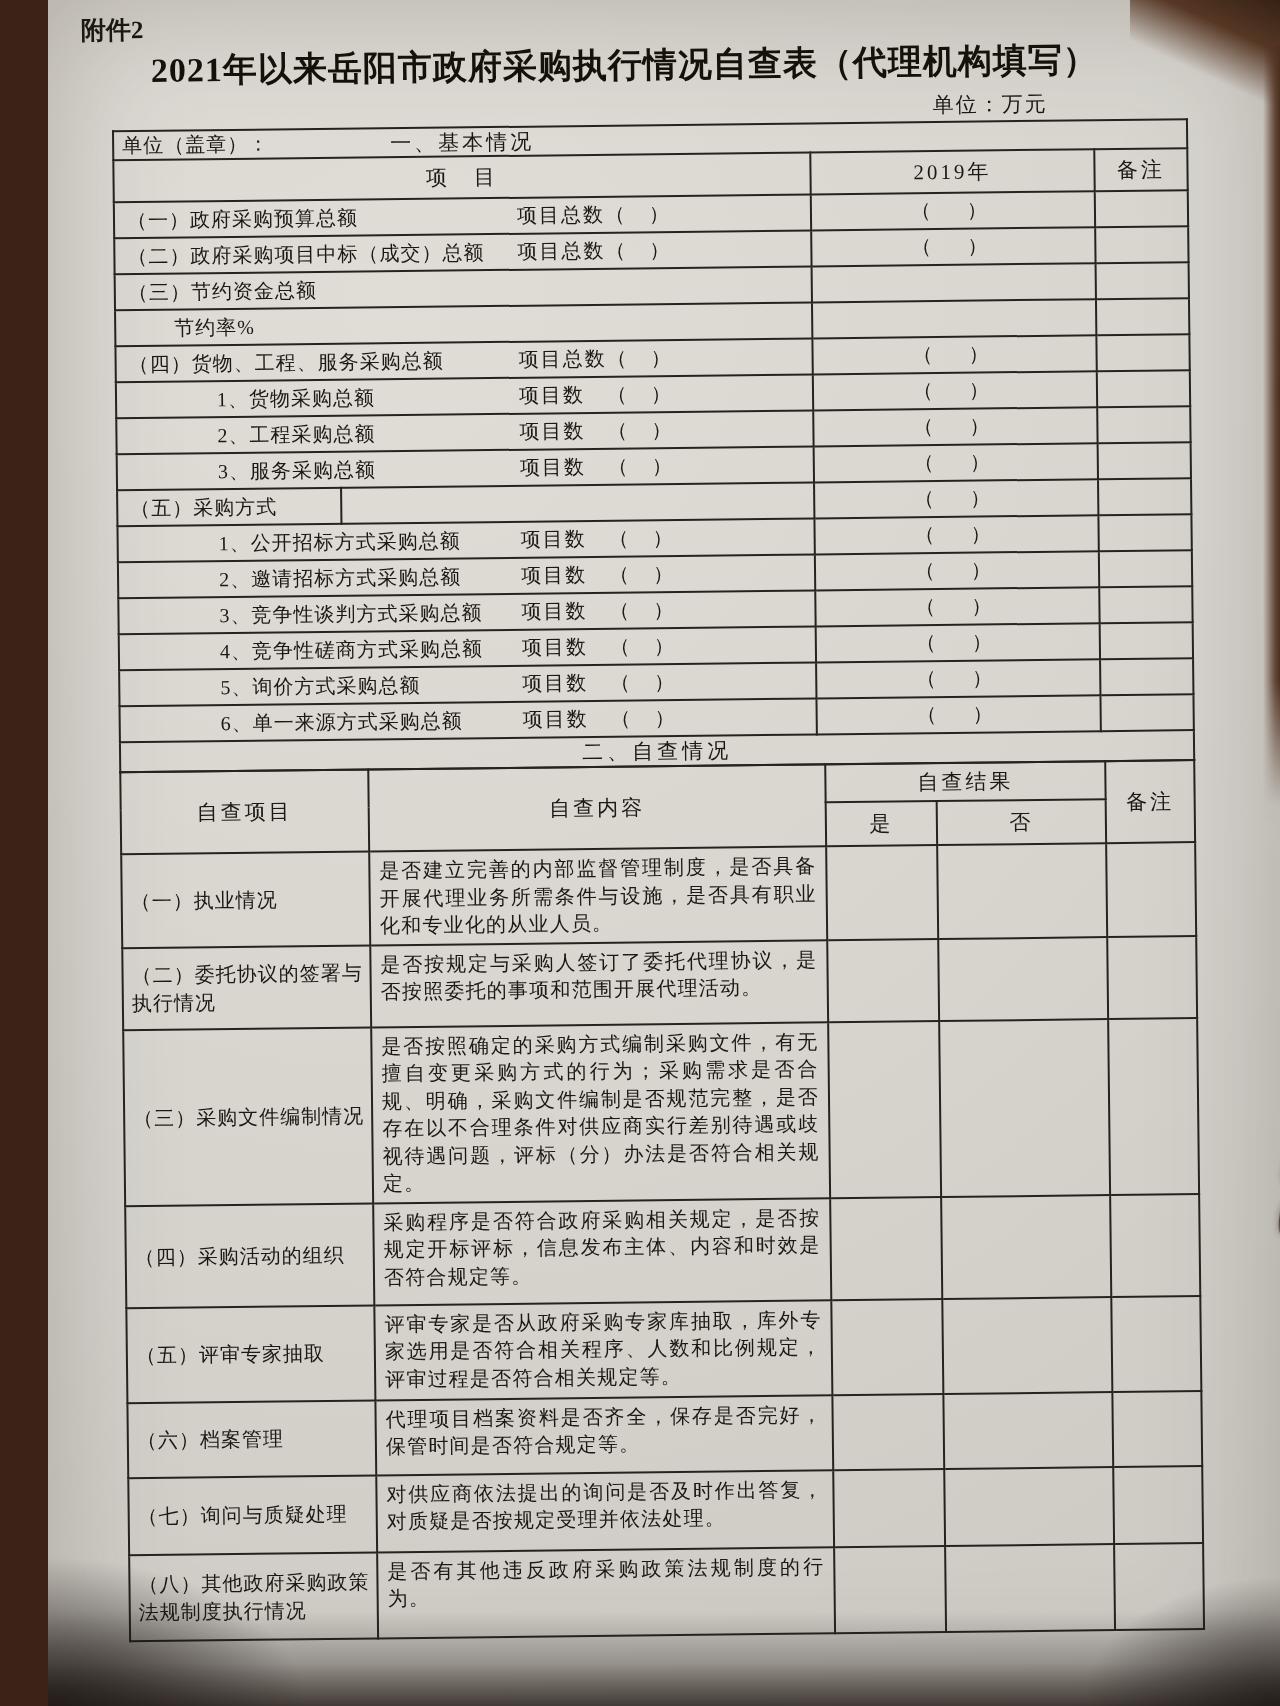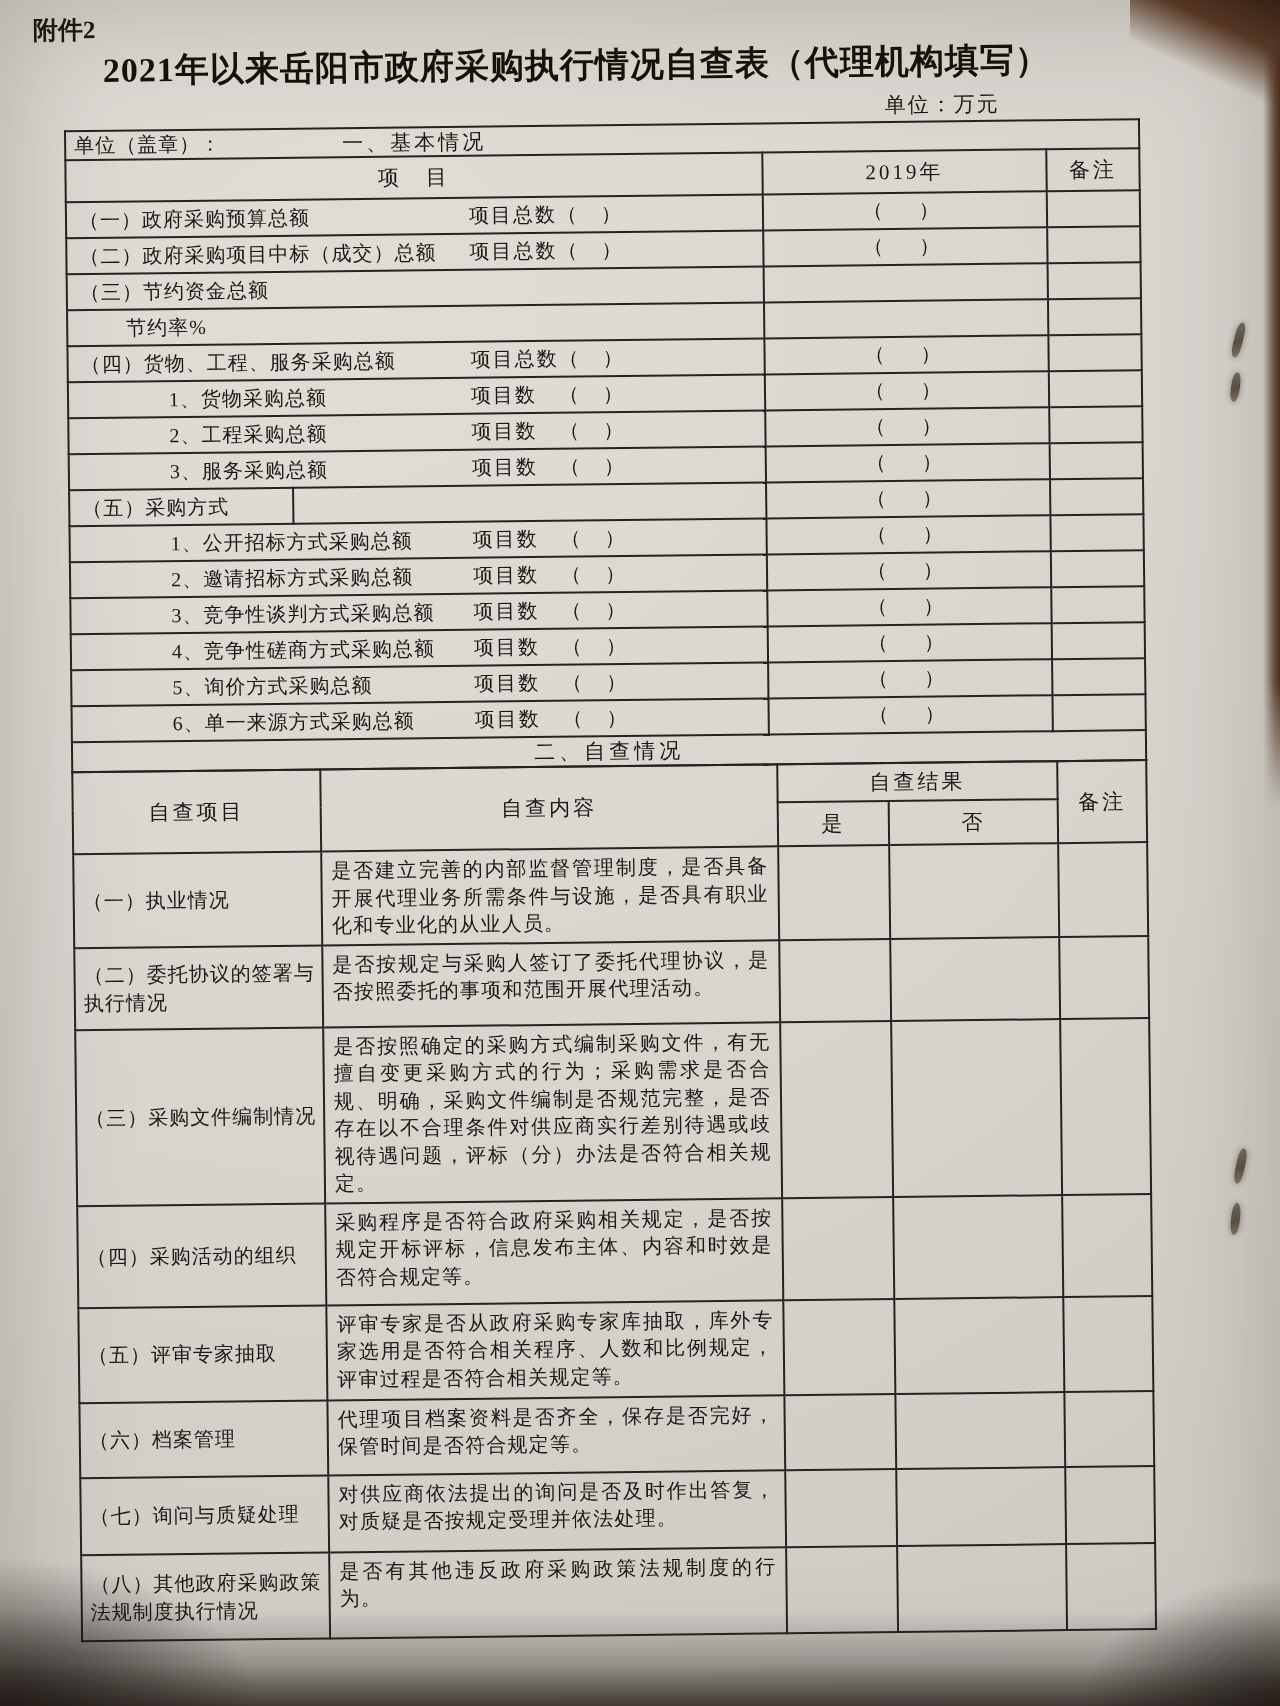--- a/index.html
+++ b/index.html
@@ -4,20 +4,21 @@
 <style>
   html,body{margin:0;padding:0;}
   body{
     width:1280px;height:1706px;position:relative;overflow:hidden;
     background:#3b2317;
     font-family:"Liberation Serif","DejaVu Serif",serif;
   }
   .paper{
     position:absolute;inset:0;
     background:radial-gradient(130% 95% at 28% 18%, #e0ddd7 0%, #d8d5cf 50%, #ccc9c3 100%);
+    margin-left:48px;
   }
   
   .corner-tr{position:absolute;top:0;right:0;width:150px;height:120px;
     background:linear-gradient(205deg,#331d10 0%,#5a3824 28%,rgba(90,56,36,0) 58%);}
   .edge-right{position:absolute;top:46px;right:0;width:17px;height:760px;
     background:linear-gradient(to right,rgba(86,52,32,0) 0%,rgba(86,52,32,.85) 70%,#4e2e1d 100%);}
   .edge-right-fade{position:absolute;top:680px;right:0;width:17px;height:140px;
     background:linear-gradient(to bottom,rgba(216,213,207,0) 0%,#d4d1cb 90%);}
   .bottom-shade{position:absolute;left:0;right:0;bottom:0;height:95px;
     background:linear-gradient(to top,rgba(28,20,16,.78) 0%,rgba(28,20,16,.28) 45%,rgba(28,20,16,0) 100%);}

